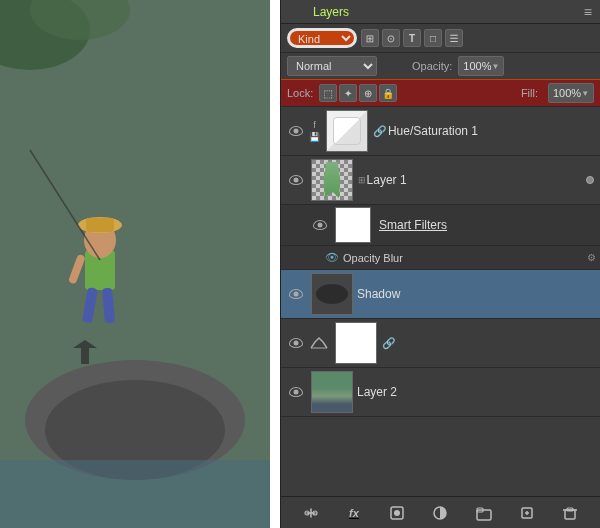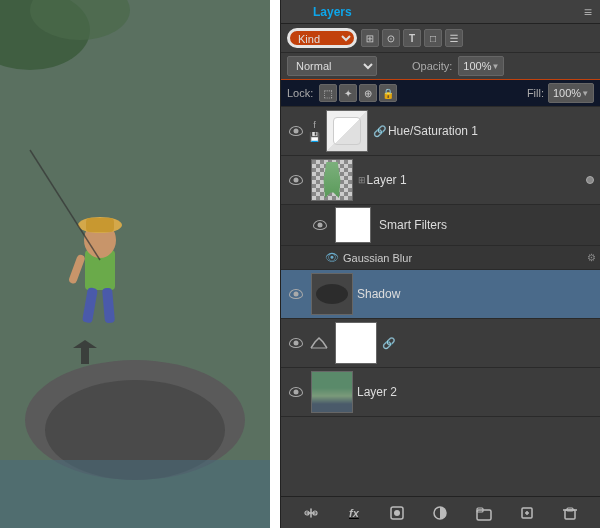--- a/index.html
+++ b/index.html
@@ -47,23 +47,23 @@
     .panel-header {
       background: #404040;
       padding: 4px 8px;
       display: flex;
       align-items: center;
       justify-content: space-between;
       border-bottom: 1px solid #222;
       height: 24px;
     }
     .panel-title {
-      color: #0ea5e9;
+      color: #bef264;
       font-size: 12px;
-      font-weight: bold;
+      font-weight: normal;
       padding-left: 24px;
     }
     .panel-menu-icon {
       color: #aaa;
       cursor: pointer;
       font-size: 14px;
     }
 
     
     .toolbar-row {
@@ -142,21 +142,21 @@
       align-items: center;
       justify-content: space-between;
     }
     .dropdown-arrow {
       font-size: 8px;
       color: #aaa;
     }
 
     
     .toolbar-row3 {
-      background: #0f172a;
+      background: #7f1d1d;
       padding: 3px 6px;
       display: flex;
       align-items: center;
       gap: 6px;
       border-bottom: 1px solid #2a2a2a;
     }
     .lock-label {
       color: #aaa;
       font-size: 11px;
     }
@@ -174,21 +174,21 @@
       align-items: center;
       justify-content: center;
       color: #ccc;
       font-size: 10px;
       cursor: pointer;
     }
     .fill-section {
       margin-left: auto;
       display: flex;
       align-items: center;
-      gap: 4px;
+      gap: 10px;
     }
     .fill-label {
       color: #aaa;
       font-size: 11px;
     }
     .fill-value {
       background: #555;
       border: 1px solid #666;
       color: #ddd;
       font-size: 11px;
@@ -523,26 +523,26 @@
       <div class="scroll-dot" style="position:absolute;right:6px;top:50%;transform:translateY(-50%);width:8px;height:8px;border-radius:50%;background:#888;border:1px solid #aaa;"></div>
     </div>
 
     <div class="smart-filter-line">
       <div class="eye-col">
         <div class="eye-icon"></div>
       </div>
       <div class="thumb-col" style="width:36px;height:36px;">
         <div class="thumb-white"></div>
       </div>
-      <span class="layer-name-col" style="padding-left:4px;">Smart Filters</span>
+      <span class="layer-name-col" style="padding-left:4px;text-decoration:underline;">Smart Filters</span>
     </div>
 
     <div class="gaussian-line">
       <div style="margin-right:4px;color:#6aaccc;font-size:11px;">👁</div>
-      <span style="color:#ccc;font-size:11px;">Gaussian Blur</span>
+      <span style="color:#ccc;font-size:11px;">Opacity Blur</span>
       <div style="margin-left:auto;color:#888;font-size:10px;">⚙</div>
     </div>
 
     <div class="layer-row selected">
       <div class="eye-col">
         <div class="eye-icon"></div>
       </div>
       <div class="thumb-col" style="background:#666;">
         <div class="thumb-shadow">
           <div class="thumb-shadow-content"></div>

